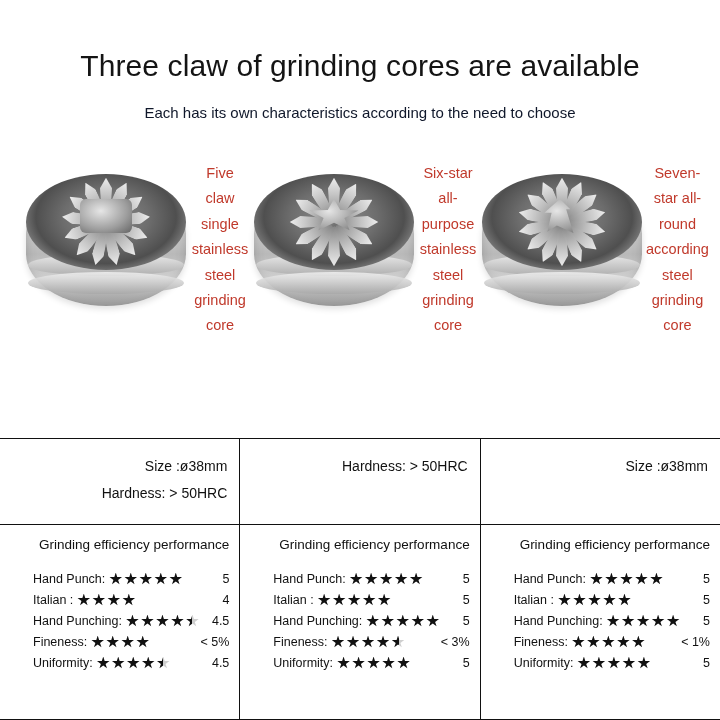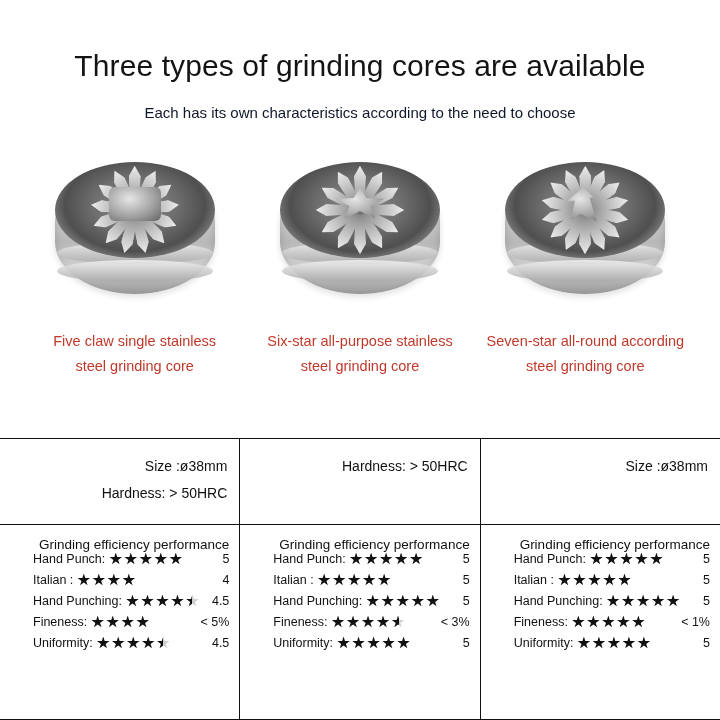--- a/index.html
+++ b/index.html
@@ -32,21 +32,21 @@
   }
 
   .products {
     display: flex;
     justify-content: space-between;
     padding: 26px 22px 0 22px;
   }
   .product {
     width: 228px;
     display: flex;
-    flex-direction: column;
+    flex-direction: row;
     align-items: center;
   }
   .burr-wrap {
     width: 176px;
     height: 168px;
     position: relative;
     display: flex;
     align-items: center;
     justify-content: center;
   }
@@ -136,21 +136,21 @@
     flex: 1 1 0;
     border-right: 1px solid #111;
     padding: 0;
   }
   .col:last-child { border-right: none; }
 
   .sec-top { padding: 14px 12px 12px 14px; border-bottom: 1px solid #111; height: 86px; }
   .kv { font-size: 14px; line-height: 1.9; color: #111; white-space: nowrap; }
 
   .sec-bottom { padding: 12px 10px 8px 12px; }
-  .perf-title { font-size: 13.5px; color: #111; margin-bottom: 0; }
+  .perf-title { font-size: 13.5px; color: #111; margin-bottom: 20px; }
 
   .row {
     display: flex;
     align-items: center;
     font-size: 12.5px;
     color: #111;
     margin-bottom: 7px;
     white-space: nowrap;
   }
   .row .lbl { margin-right: 4px; margin-left: 21px; }
@@ -164,21 +164,21 @@
   .star.half {
     background: linear-gradient(90deg, #111 50%, #cfcfcf 50%);
   }
   .val { margin-left: 6px; font-size: 12.5px; }
 </style>
 </head>
 <body>
 
 <div class="page">
 
-  <div class="headline">Three types of grinding cores are available</div>
+  <div class="headline">Three claw of grinding cores are available</div>
   <div class="subhead">Each has its own characteristics according to the need to choose</div>
 
   <div class="products">
 
     <div class="product">
       <div class="burr-wrap">
         <div class="burr">
           <div class="body"></div>
           <div class="ring1"></div>
           <div class="ring2"></div>

